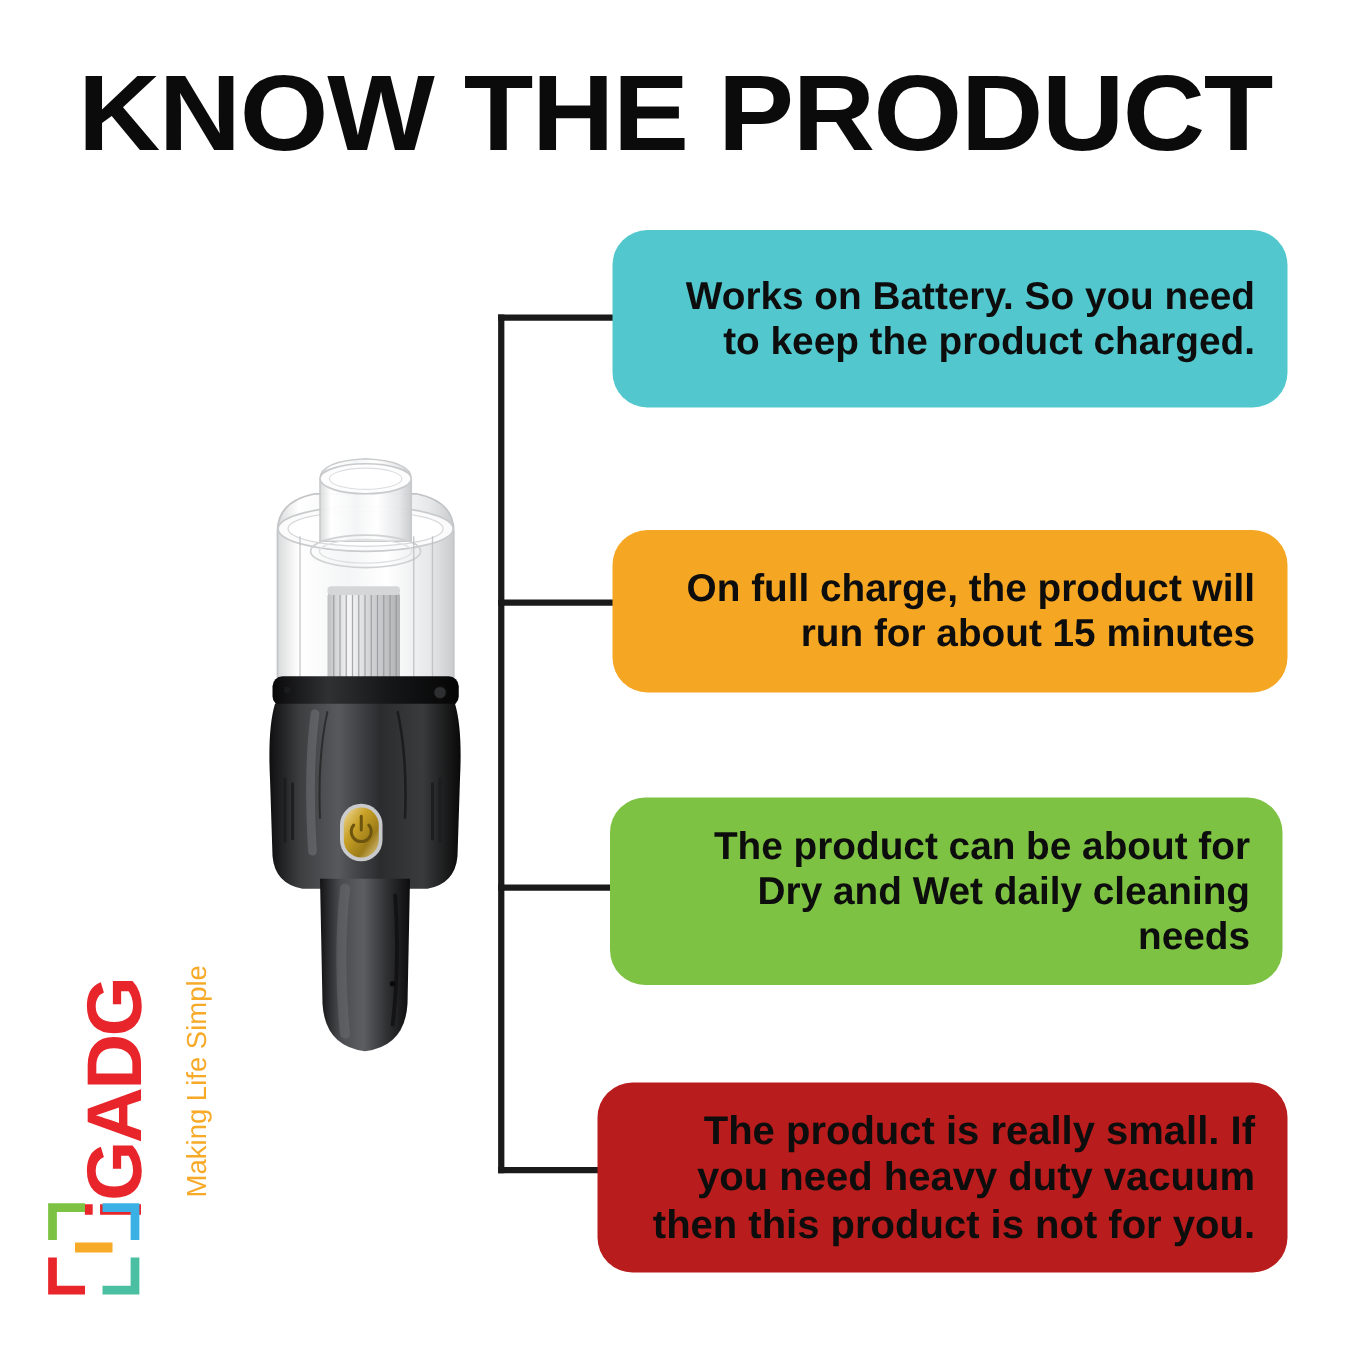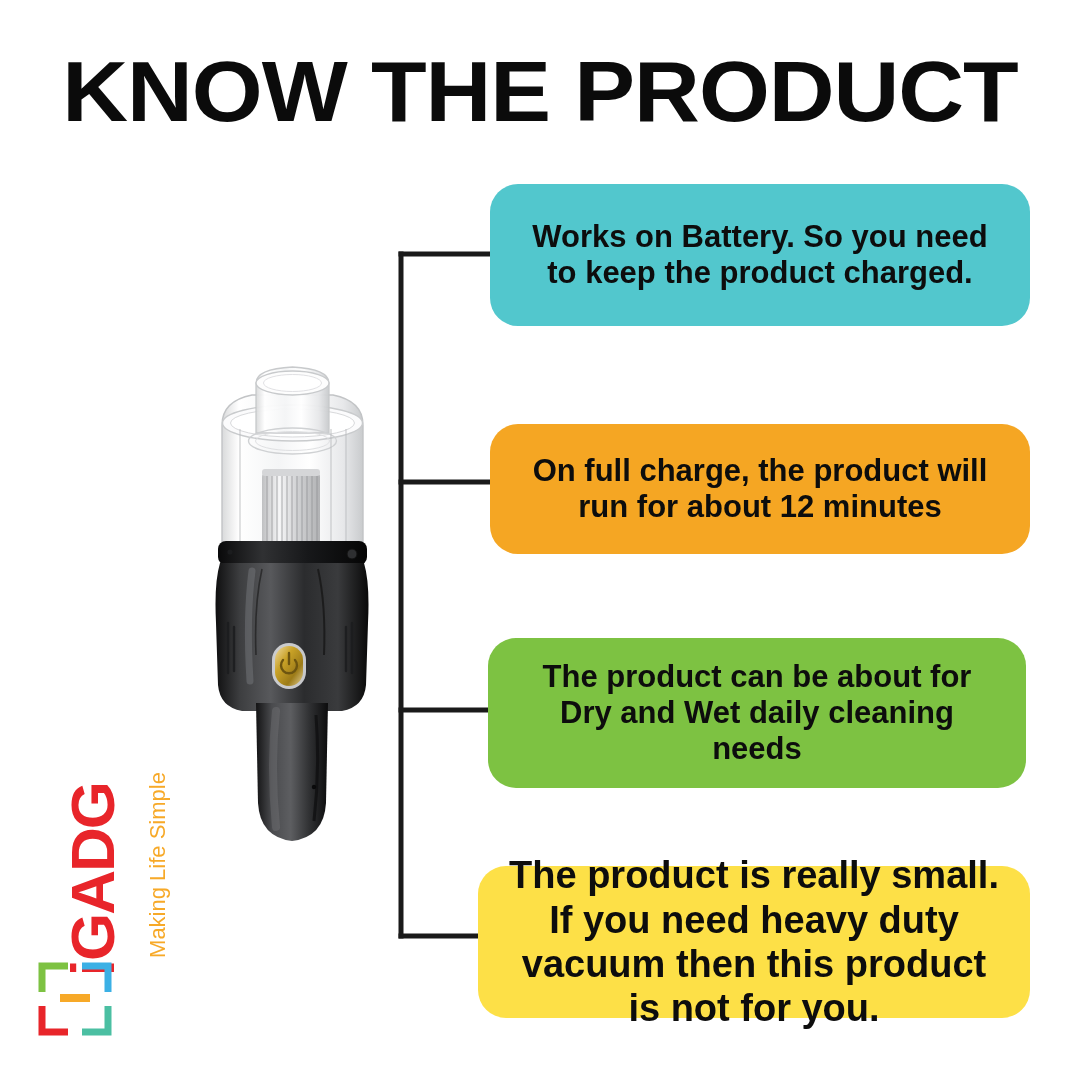--- a/index.html
+++ b/index.html
@@ -32,32 +32,32 @@
 
   
   #connector { position:absolute; left:380px; top:220px; }
 
   
   .callout {
     position:absolute;
     display:flex;
     align-items:center;
     justify-content:center;
-    text-align:center;
+    text-align:right;
     border-radius:28px;
     padding:6px 26px;
     font-family:"Liberation Sans", sans-serif;
     font-weight:bold;
     color:#0d0d0d;
     line-height:1.17;
   }
   #callout-1 { left:490px; top:184px;  width:540px; height:142px; font-size:31px; background:#52c7cd; }
   #callout-2 { left:490px; top:424px;  width:540px; height:130px; font-size:31px; background:#f5a623; }
   #callout-3 { left:488px; top:638px;  width:538px; height:150px; font-size:31px; background:#7dc242; }
-  #callout-4 { left:478px; top:866px;  width:552px; height:152px; font-size:38px; background:#fde047; }
+  #callout-4 { left:478px; top:866px;  width:552px; height:152px; font-size:32px; background:#b91c1c; }
   .callout-text { display:block; width:100%; }
 
   
   #product { position:absolute; left:200px; top:355px; width:185px; height:500px; }
 
   
   #logo { position:absolute; left:28px; top:752px; width:160px; height:300px; }
   .logo-wordmark {
     position:absolute;
     left:-38px; top:92px;
@@ -106,21 +106,21 @@
 
       <line x1="21" y1="716" x2="112" y2="716"></line>
     </g>
   </svg>
 
   <div class="callout" id="callout-1">
     <span class="callout-text">Works on Battery. So you need to keep the product charged.</span>
   </div>
 
   <div class="callout" id="callout-2">
-    <span class="callout-text">On full charge, the product will run for about 12 minutes</span>
+    <span class="callout-text">On full charge, the product will run for about 15 minutes</span>
   </div>
 
   <div class="callout" id="callout-3">
     <span class="callout-text">The product can be about for Dry and Wet daily cleaning needs</span>
   </div>
 
   <div class="callout" id="callout-4">
     <span class="callout-text">The product is really small. If you need heavy duty vacuum then this product is not for you.</span>
   </div>
 

